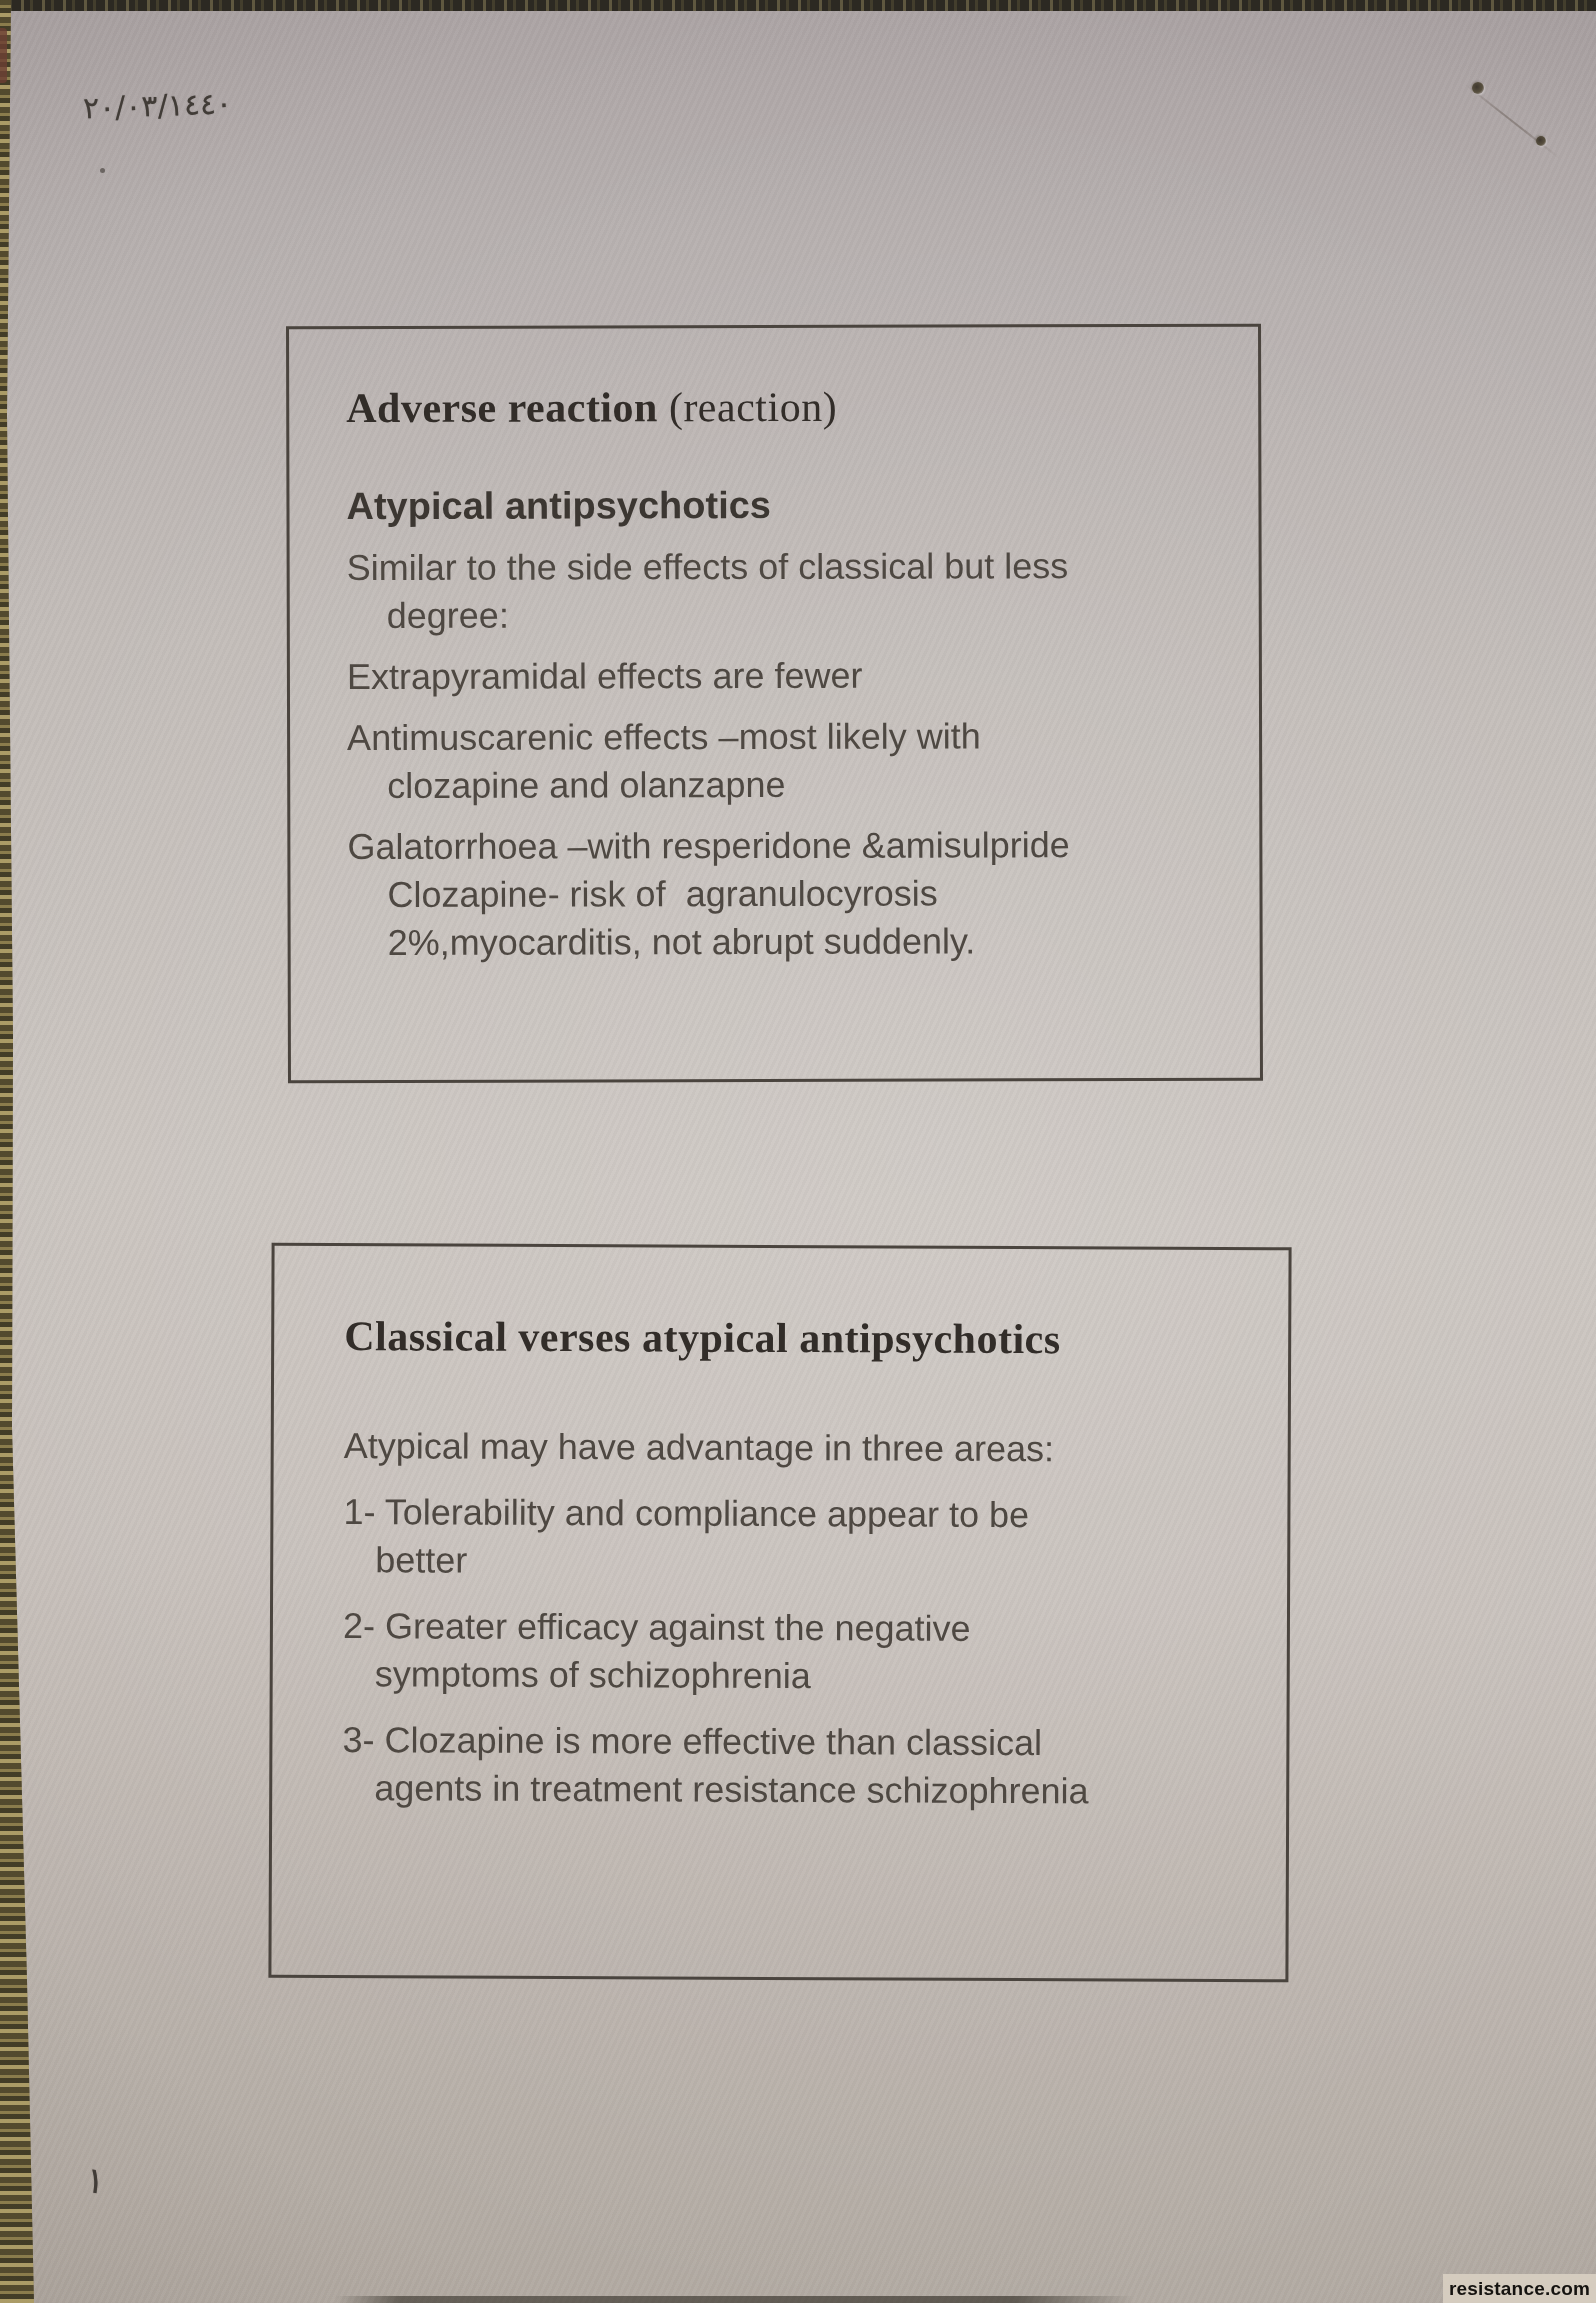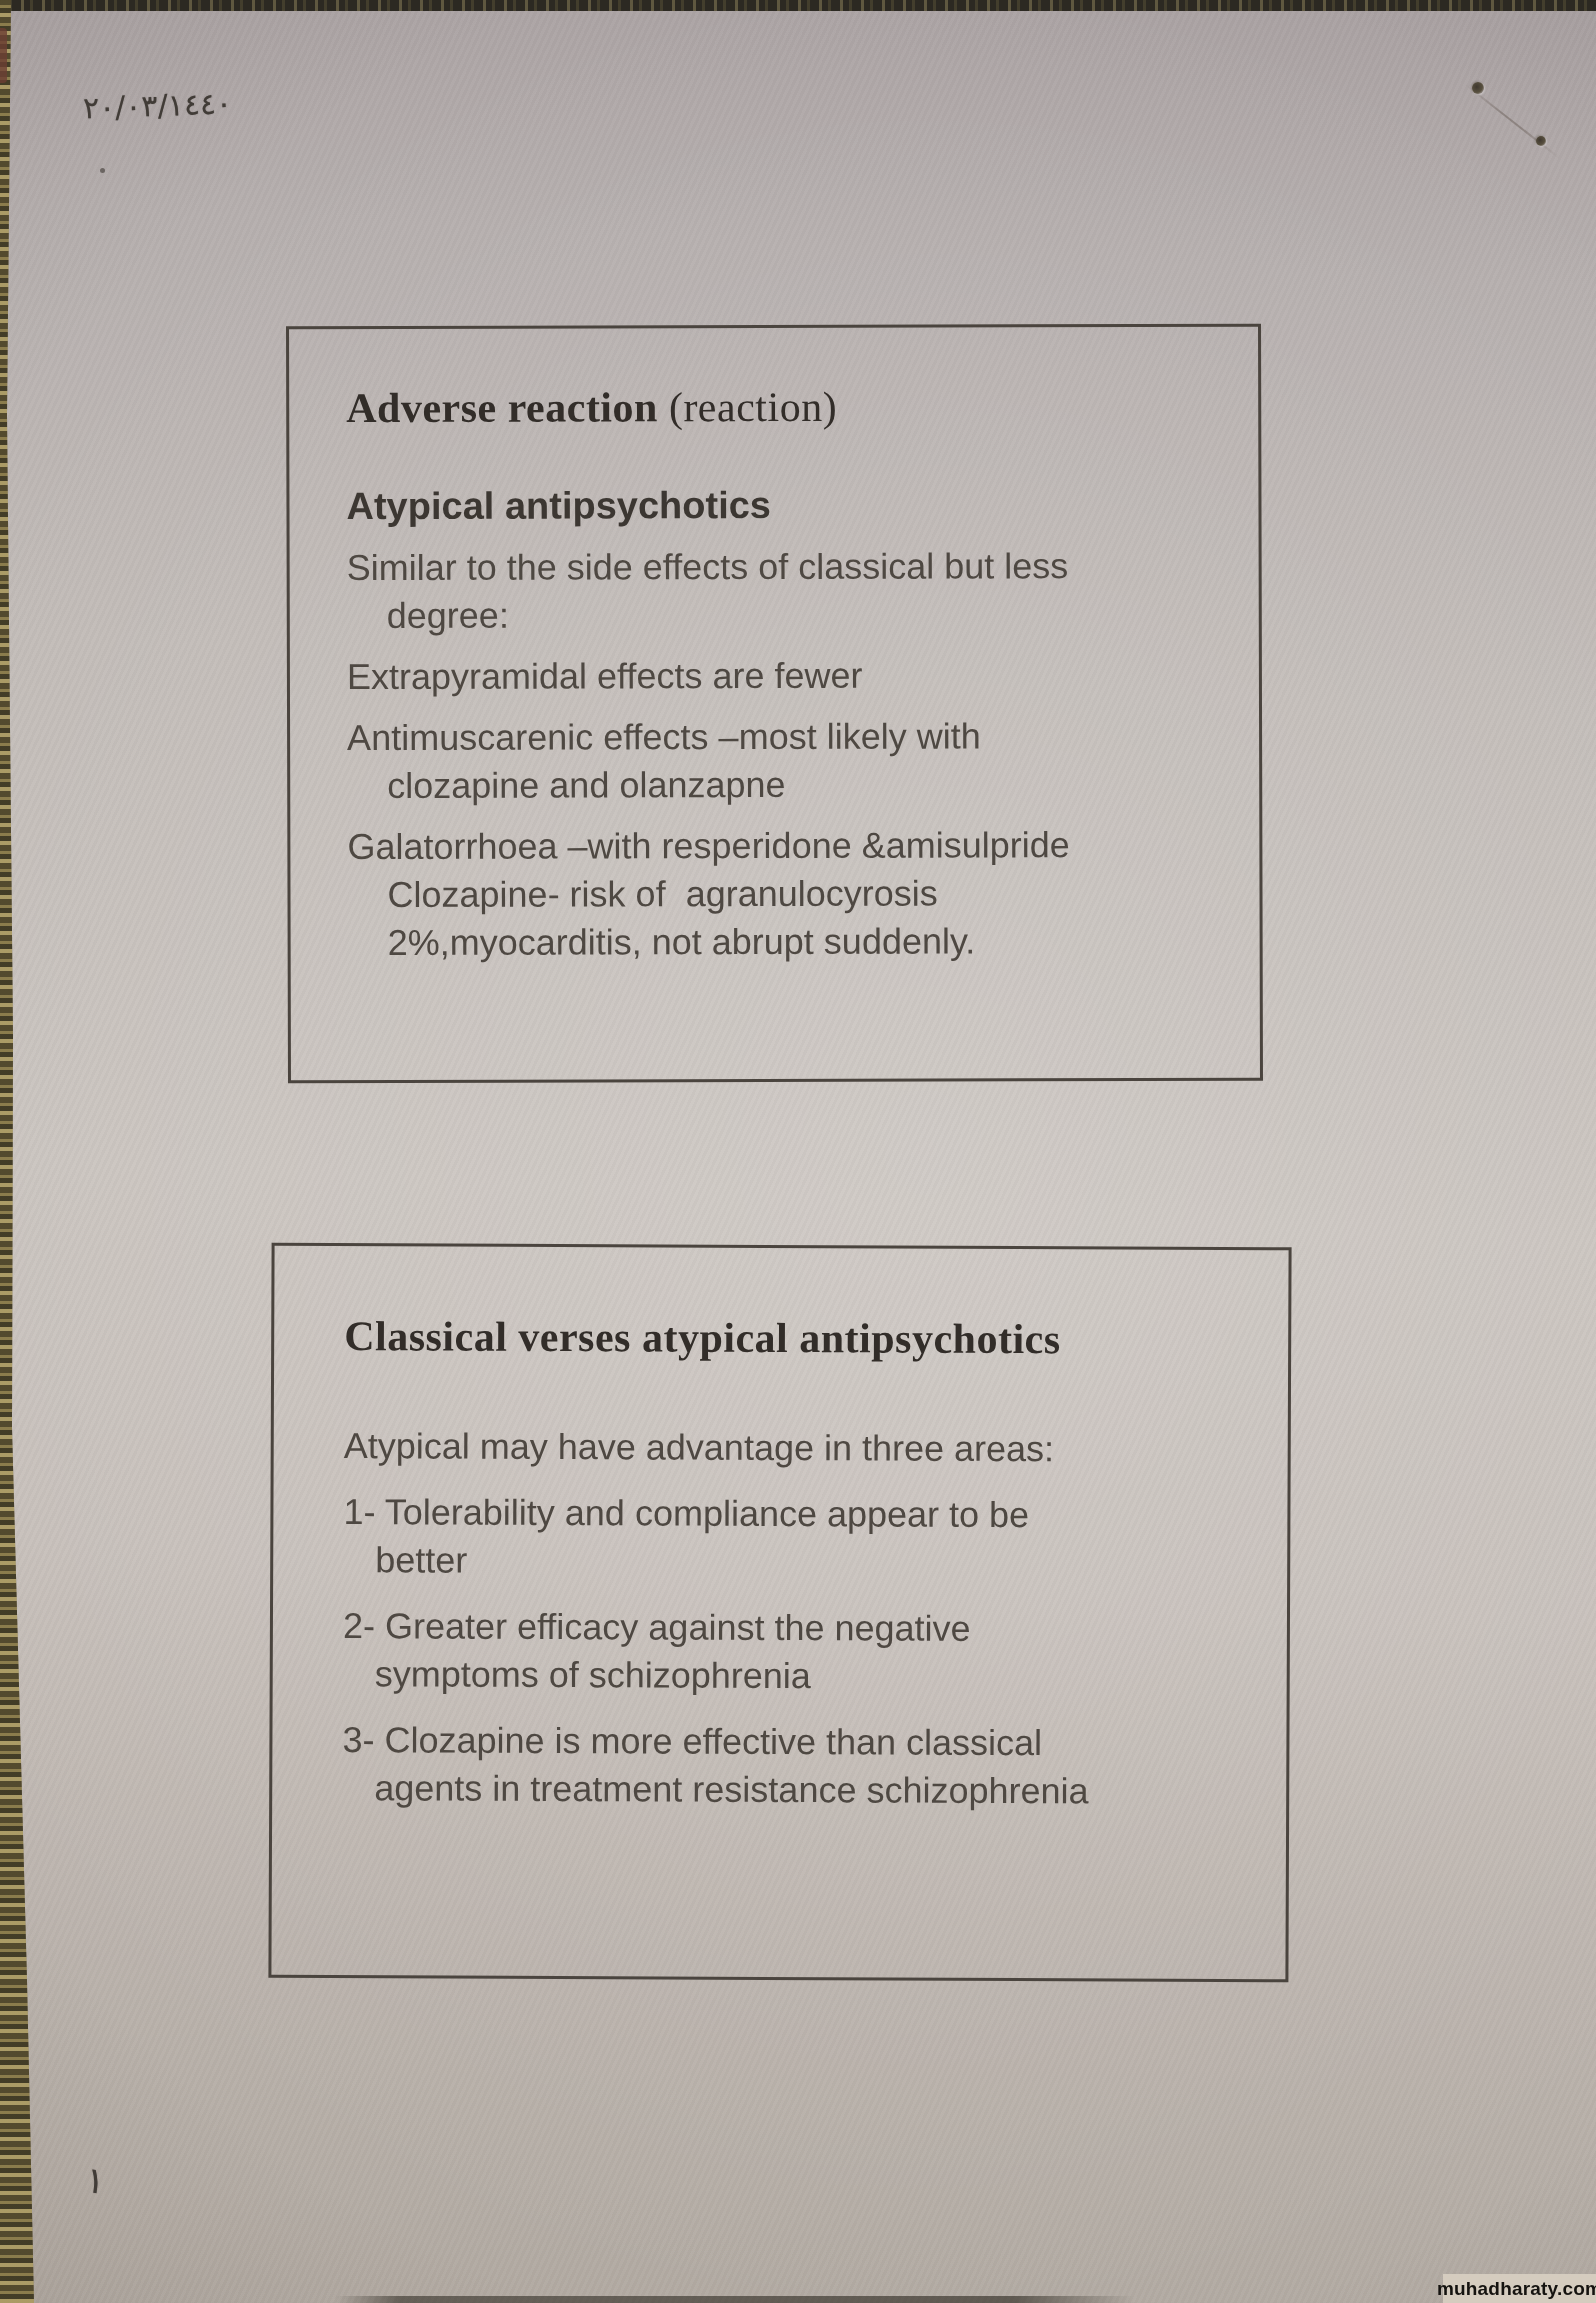--- a/index.html
+++ b/index.html
@@ -123,15 +123,15 @@
 
   <div class="hole hole1"></div>
   <div class="hole hole2"></div>
   <div class="crease"></div>
 
   <div class="edge-top"></div>
   <div class="edge-left"></div>
   <div class="edge-bottom"></div>
   <div class="red-mark"></div>
 
-  <div class="watermark">muhadharaty.com</div>
+  <div class="watermark">resistance.com</div>
 
 </div>
 
 </body></html>

